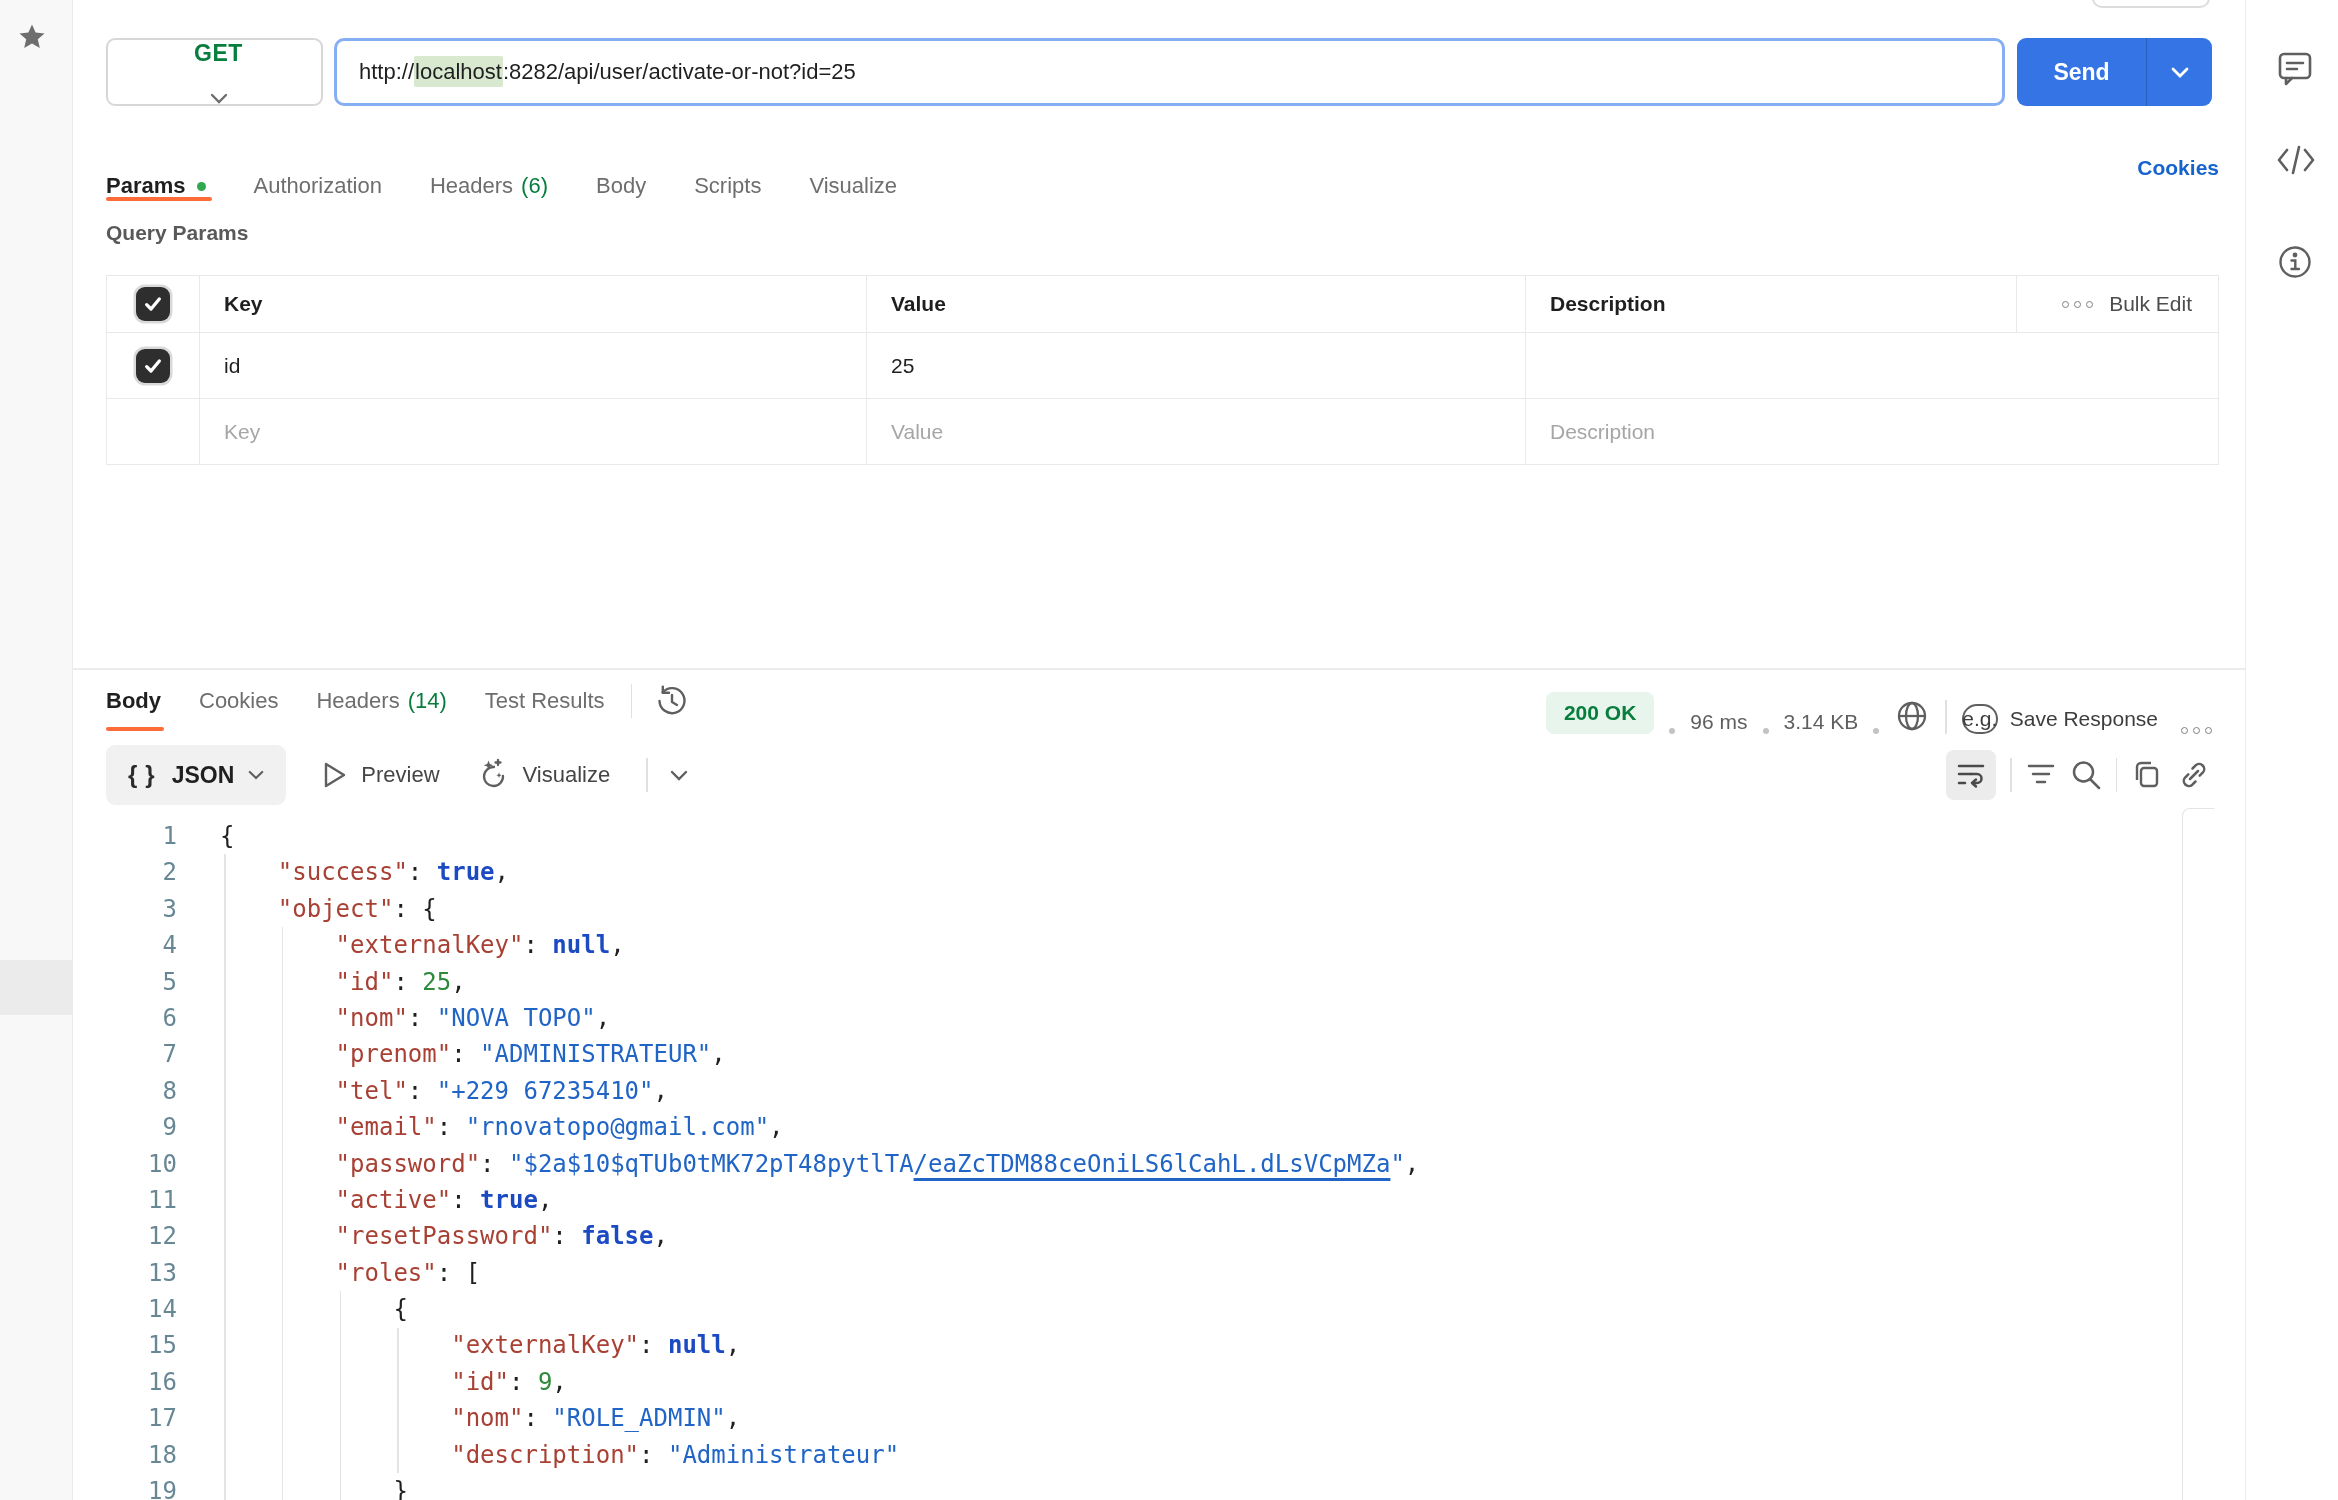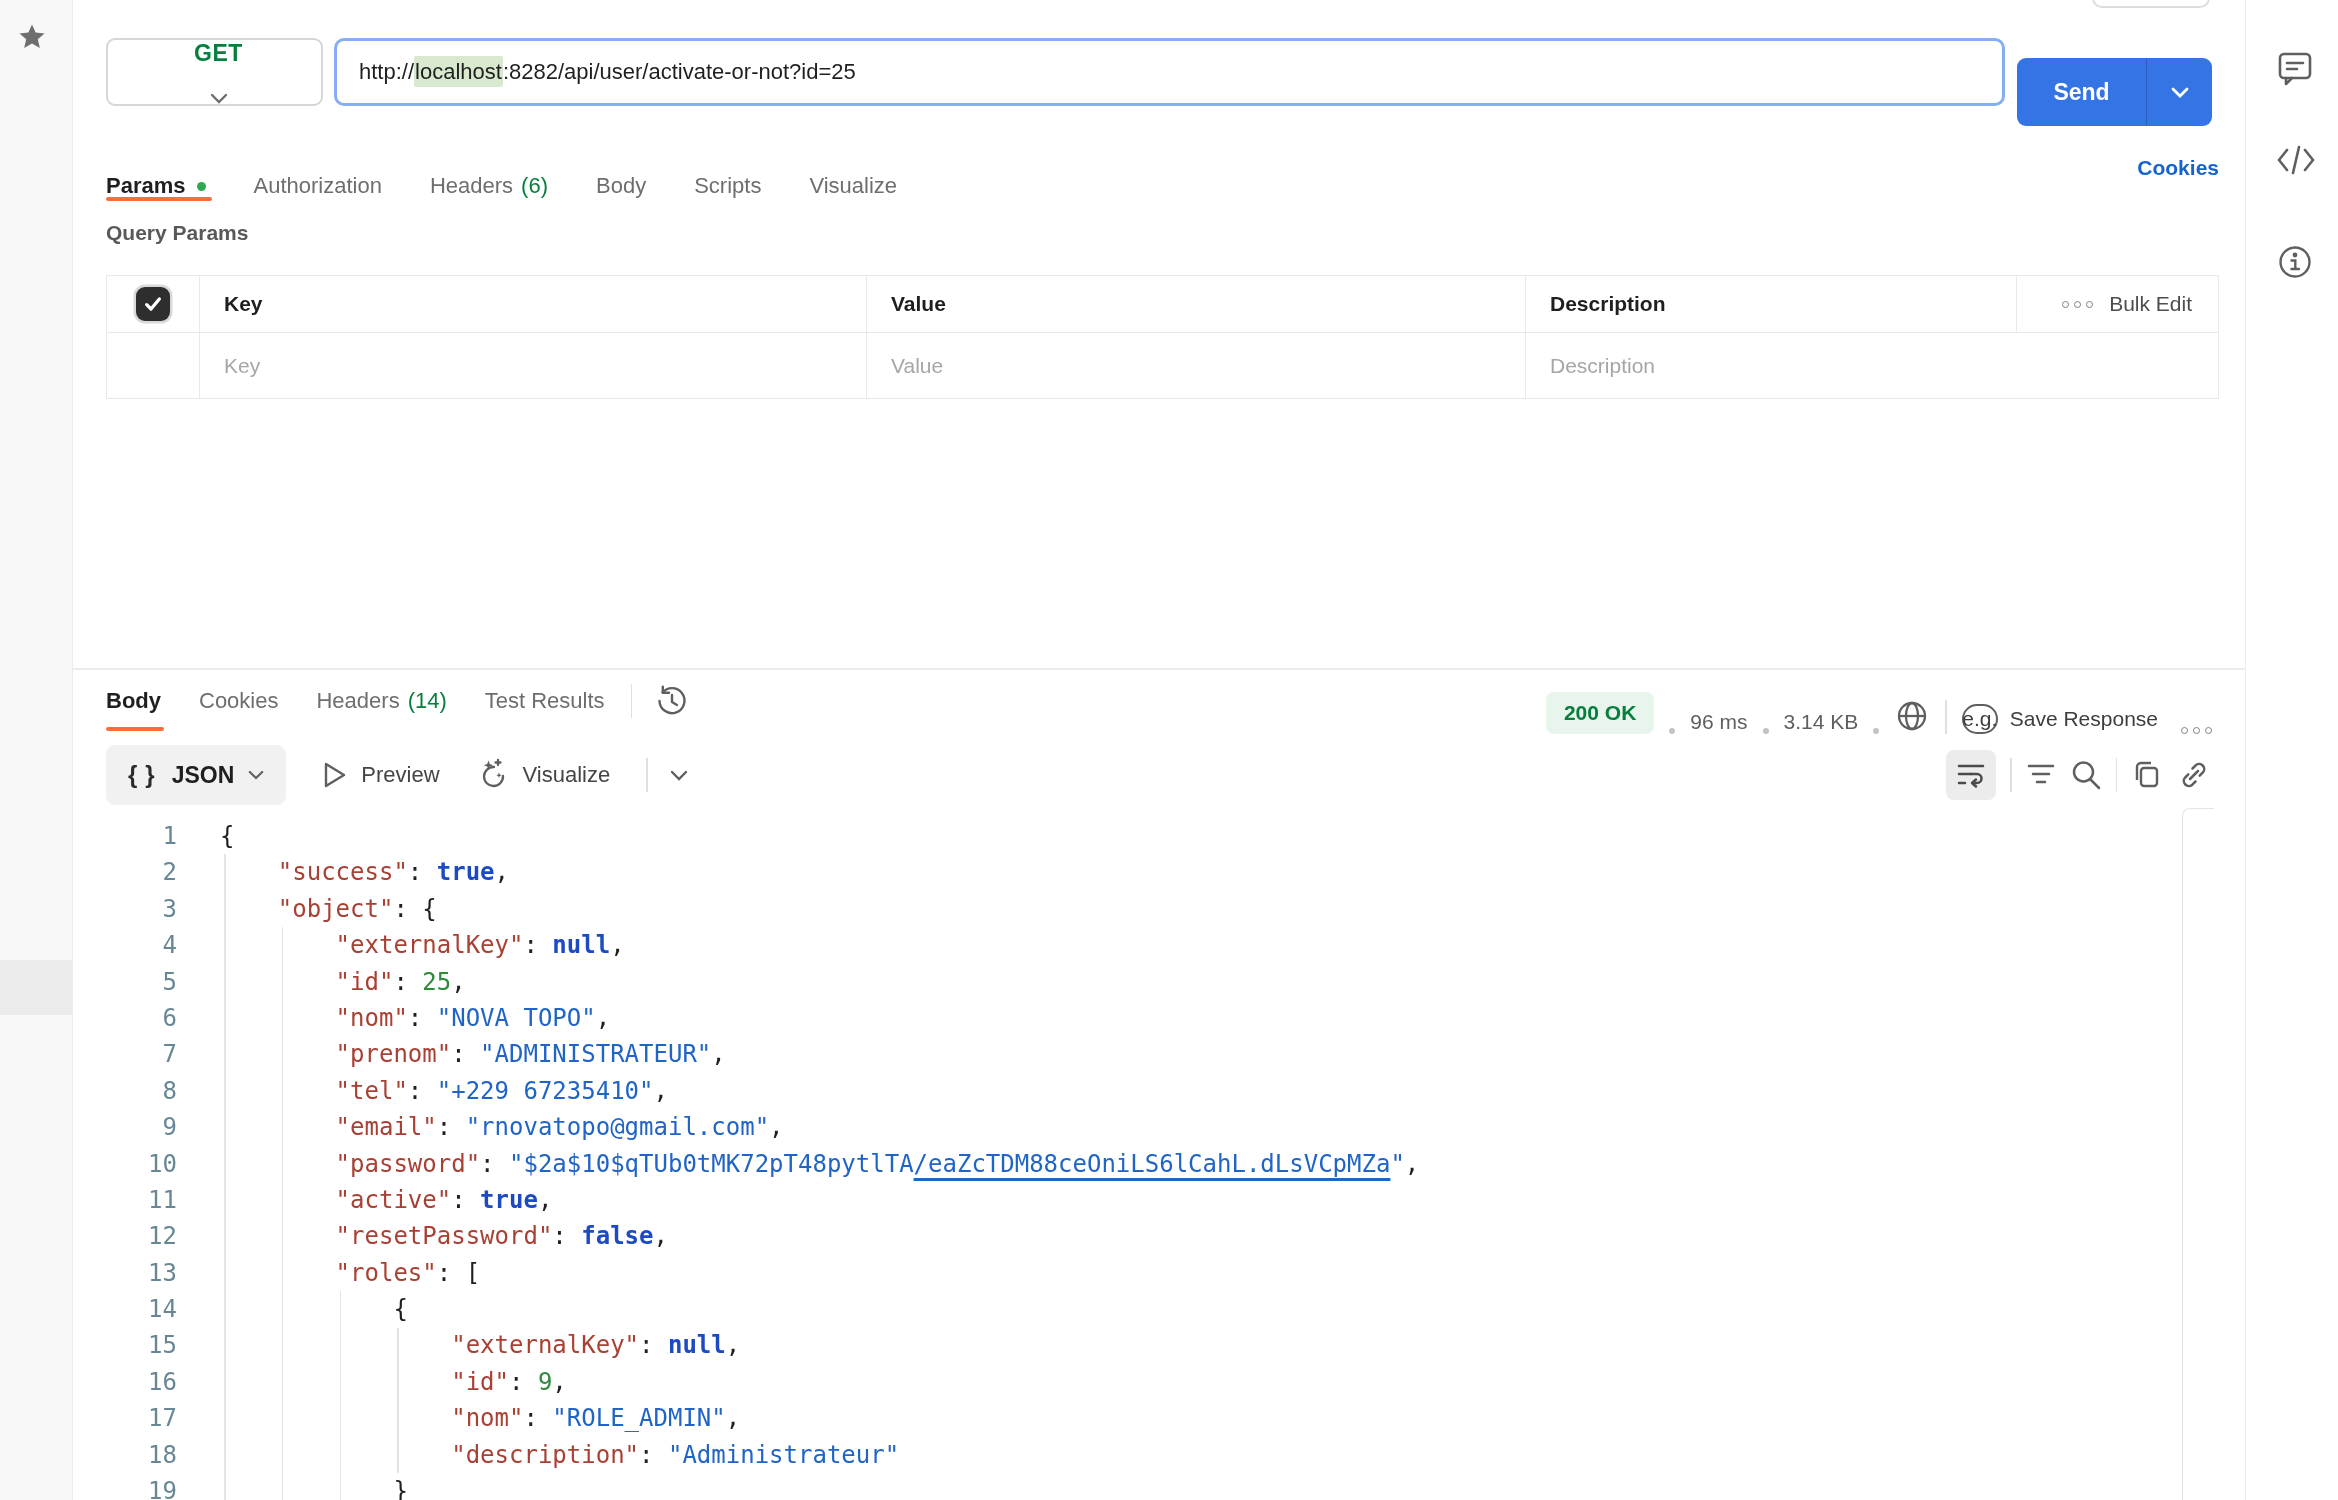--- a/index.html
+++ b/index.html
@@ -16,21 +16,21 @@
   #rail-comment { top:50px; } #rail-code { top:143px; } #rail-info { top:243px; }
 
   
   #partial-button-top { left:2092px; top:-28px; width:118px; height:36px; border:2px solid #dcdcdc; border-radius:10px; background:#fff; }
   #method-box { left:106px; top:38px; width:217px; height:68px; border:2px solid #d7d7d7; border-radius:9px;
                 display:flex; align-items:center; justify-content:space-between; padding:0 24px 0 32px; cursor:pointer; background:#fff;flex-direction:column; }
   #method-label { font-size:23px; font-weight:700; color:#077e3d; letter-spacing:.5px; }
   #url-input { left:334px; top:38px; width:1671px; height:68px; border:3.5px solid #86aff3; border-radius:10px;
                background:#fff; display:flex; align-items:center; padding-left:22px; font-size:22px; color:#1f1f1f; cursor:text; }
   #url-input mark { background:#d8e9d0; color:#1f1f1f; padding:3px 1px; border-radius:2px; }
-  #send-button { left:2017px; top:38px; width:195px; height:68px; background:#3574e5; border-radius:9px; display:flex; cursor:pointer;margin-top:20px; }
+  #send-button { left:2017px; top:38px; width:195px; height:68px; background:#3574e5; border-radius:9px; display:flex; cursor:pointer; }
   #send-main { width:130px; display:flex; align-items:center; justify-content:center; color:#fff; font-size:23px; font-weight:600; border-right:1.5px solid rgba(0,0,0,.18); }
   #send-caret { flex:1; display:flex; align-items:center; justify-content:center; color:#fff; }
 
   
   .tabs { display:flex; gap:48px; align-items:center; }
   .tab { font-size:22px; color:#6e6e6e; cursor:pointer; display:flex; align-items:center; white-space:nowrap; }
   .tab.active { color:#1f1f1f; font-weight:600; }
   .tab .count { color:#077e3d; margin-left:8px; }
   .tab .dot { width:9px; height:9px; border-radius:50%; background:#2fa84f; margin-left:11px; }
   #req-tabs { left:106px; top:151px;margin-top:22px; }
@@ -193,20 +193,32 @@
     <div class="qp-cell qp-head">Value</div>
     <div class="qp-cell qp-head">Description</div>
     <div id="bulk-cell">
       <span class="dots-menu">
           <i></i>
           <i></i>
           <i></i>
         </span>
       <span id="bulk-label">Bulk Edit</span>
     </div>
+  </div>
+  <div class="qp-row qp-datarow">
+    <div class="qp-cell first">
+      <div class="checkbox">
+        <svg width="20" height="20" viewBox="0 0 12 12" fill="none" stroke="#fff" stroke-width="2" stroke-linecap="round" stroke-linejoin="round">
+            <path d="M2.2 6.4L4.8 9l5-6"></path>
+          </svg>
+      </div>
+    </div>
+    <div class="qp-cell">id</div>
+    <div class="qp-cell">25</div>
+    <div class="qp-cell"></div>
   </div>
   <div class="qp-row qp-datarow">
     <div class="qp-cell first"></div>
     <div class="qp-cell ph">Key</div>
     <div class="qp-cell ph">Value</div>
     <div class="qp-cell ph">Description</div>
   </div>
 </div>
 
 <div class="abs" id="section-divider"></div>

